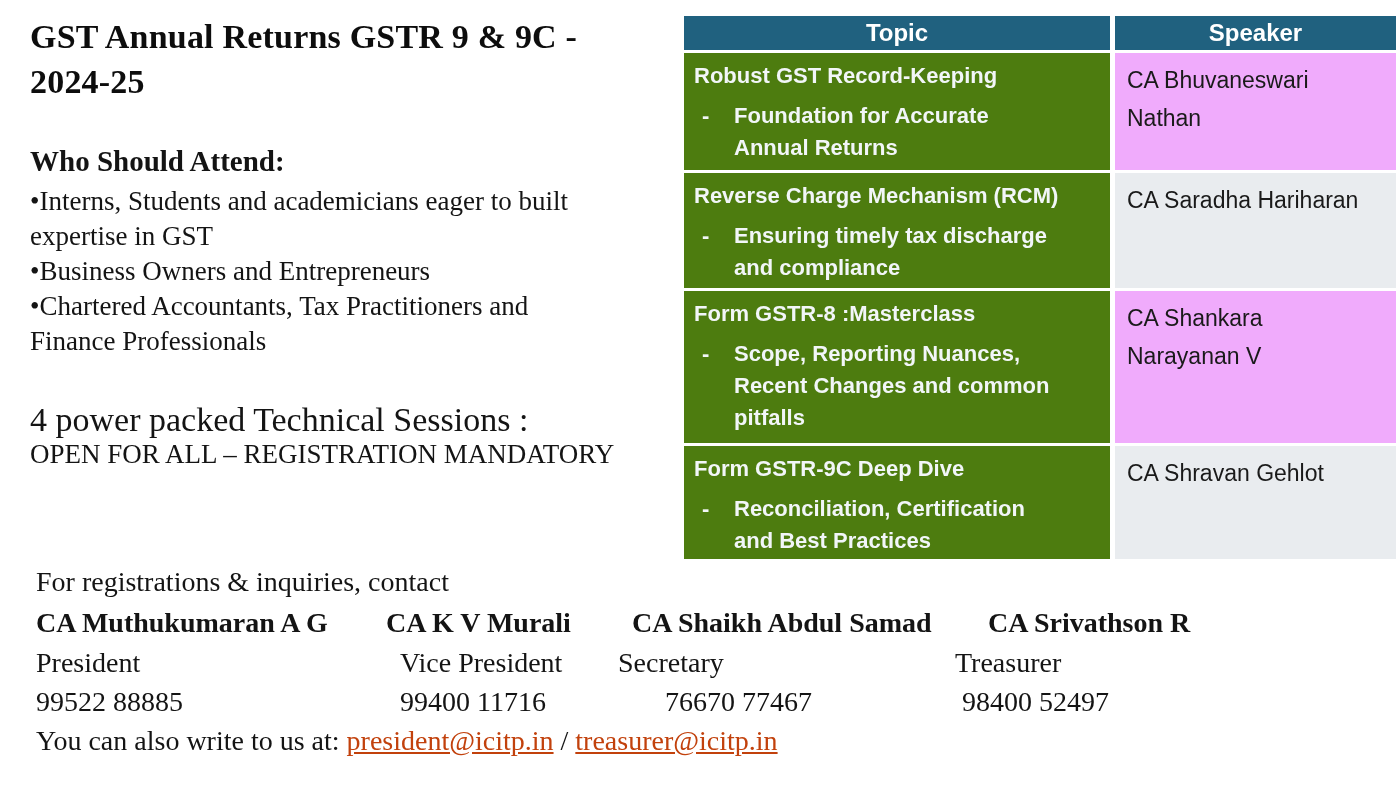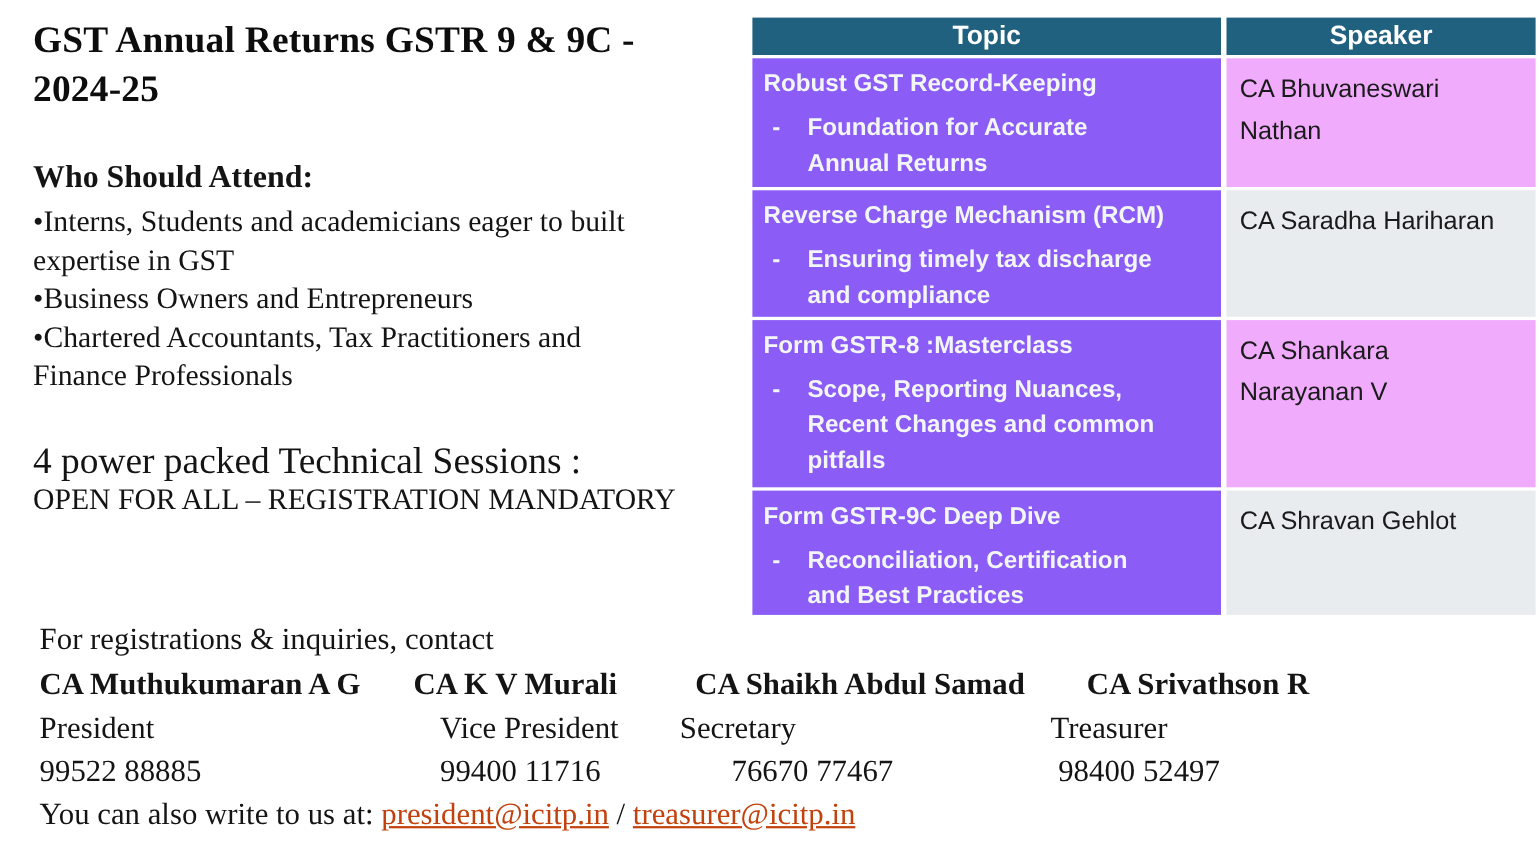--- a/index.html
+++ b/index.html
@@ -61,21 +61,21 @@
   .th {
     background: #20617F;
     color: #ffffff;
     font-weight: bold;
     font-size: 24px;
     display: flex;
     align-items: center;
     justify-content: center;
   }
   .topic-cell {
-    background: #8b5cf6;
+    background: #4d7c0f;
     color: #f2f6f8;
     padding: 7px 10px 4px 10px;
     overflow: hidden;
   }
   .topic-title {
     font-weight: bold;
     font-size: 22px;
     line-height: 32px;
   }
   .topic-bullet {
@@ -195,21 +195,21 @@
     </div>
     <div class="speaker-cell spk-light">
       <div>CA Shravan Gehlot</div>
     </div>
   </div>
 
   <div class="contact-layer">
     <span class="c-abs" style="left:36px; top:566px;">For registrations &amp; inquiries, contact</span>
 
     <span class="c-abs c-bold" style="left:36px;  top:607px;">CA Muthukumaran A G</span>
-    <span class="c-abs c-bold" style="left:376px; top:607px;">CA K V Murali</span>
+    <span class="c-abs c-bold" style="left:386px; top:607px;">CA K V Murali</span>
     <span class="c-abs c-bold" style="left:632px; top:607px;">CA Shaikh Abdul Samad</span>
     <span class="c-abs c-bold" style="left:988px; top:607px;">CA Srivathson R</span>
 
     <span class="c-abs" style="left:36px;  top:647px;">President</span>
     <span class="c-abs" style="left:400px; top:647px;">Vice President</span>
     <span class="c-abs" style="left:618px; top:647px;">Secretary</span>
     <span class="c-abs" style="left:955px; top:647px;">Treasurer</span>
 
     <span class="c-abs" style="left:36px;  top:686px;">99522 88885</span>
     <span class="c-abs" style="left:400px; top:686px;">99400 11716</span>

